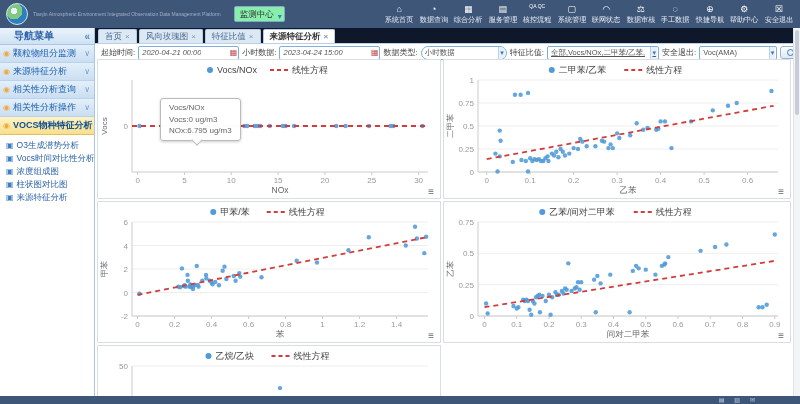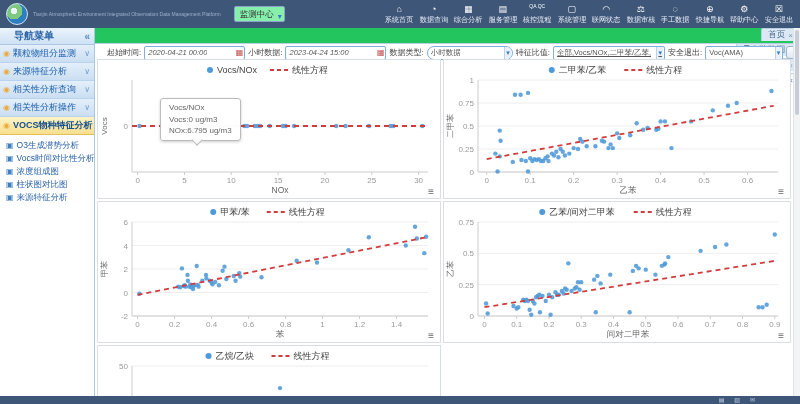--- a/index.html
+++ b/index.html
@@ -38,29 +38,29 @@
   .side-group .chev{margin-left:auto;color:#6f9fd0;font-size:8px;}
   .side-group.active{background:linear-gradient(#fdf3c6,#f7df8e);border-bottom:1px solid #e2c05c;
                      color:#14508f;font-weight:bold;}
   .side-group.active .chev{color:#8a6d1f;}
   .side-subs{padding:4px 0 0 6px;background:#fff;}
   .side-sub{height:13px;display:flex;align-items:center;gap:3px;color:#2a62a8;font-size:8.5px;
             cursor:pointer;white-space:nowrap;}
   .side-sub .sic{color:#3f7fc1;font-size:8px;}
   
   .main{position:absolute;left:95px;top:28px;right:0;bottom:8px;background:#fff;}
-  .tabbar{height:15px;background:#22c55e;border-bottom:1px solid #bcd0e4;display:flex;align-items:flex-end;
-          padding-left:3px;gap:2px;flex-direction:column;}
+  .tabbar{height:15px;background:#0f172a;border-bottom:1px solid #bcd0e4;display:flex;align-items:flex-end;
+          padding-left:3px;gap:2px;}
   .tab{height:13px;display:flex;align-items:center;gap:3px;padding:0 6px;font-size:8.5px;color:#49engage65;
        background:#dce8f4;border:1px solid #b8cde2;border-bottom:none;border-radius:2px 2px 0 0;
        color:#4a6a8d;cursor:pointer;white-space:nowrap;}
   .tab .x{color:#7d98b5;font-size:8px;}
   .tab.active{background:#fff;color:#333;font-weight:bold;}
   
-  .filters{height:15px;display:flex;align-items:center;gap:3px;padding:1px 2px 0 12px;font-size:8px;
+  .filters{height:15px;display:flex;align-items:center;gap:3px;padding:1px 2px 0 6px;font-size:8px;
            color:#444;white-space:nowrap;overflow:hidden;}
   .flabel{flex:0 0 auto;}
   .finput,.fselect{flex:0 0 auto;display:flex;align-items:center;justify-content:space-between;height:12px;
            border:1px solid #7eb0dd;border-radius:2px;background:#fff;color:#555;padding:0 1px 0 3px;
            font-size:7.5px;overflow:hidden;cursor:pointer;}
   .finput{width:95px;font-style:italic;}
   .fsel-dt{width:80px;border-radius:7px;} .fsel-ratio{width:106px;text-decoration:underline;} .fsel-dev{width:72px;}
   .cal{color:#c14848;font-size:8px;margin-left:2px;}
   .dda{color:#3a78c3;font-size:7px;background:#e8f1fb;border-left:1px solid #b9d3ec;height:100%;
        display:flex;align-items:center;padding:0 1px;}

